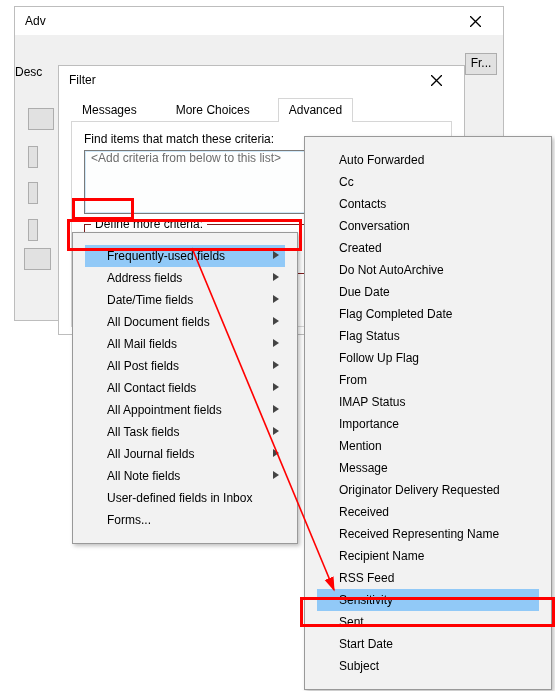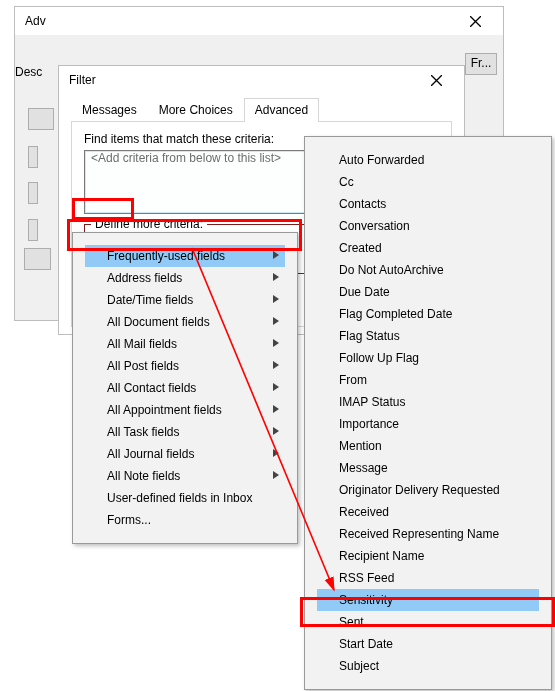--- a/index.html
+++ b/index.html
@@ -51,21 +51,21 @@
   }
   
   .win-filter {
     left: 58px; top: 17px; width: 407px; height: 270px;
     background: #fff;
     margin-top: 48px;
   }
   .win-filter .body { padding: 0 12px; }
   .tabs {
     display: flex;
-    gap: 0;
+    gap: 17px;
     margin-top: 4px;
     align-items: flex-end;
   }
   .tab {
     padding: 4px 10px 5px;
     border: 1px solid transparent;
     border-bottom: none;
     cursor: pointer;
     position: relative;
   }

